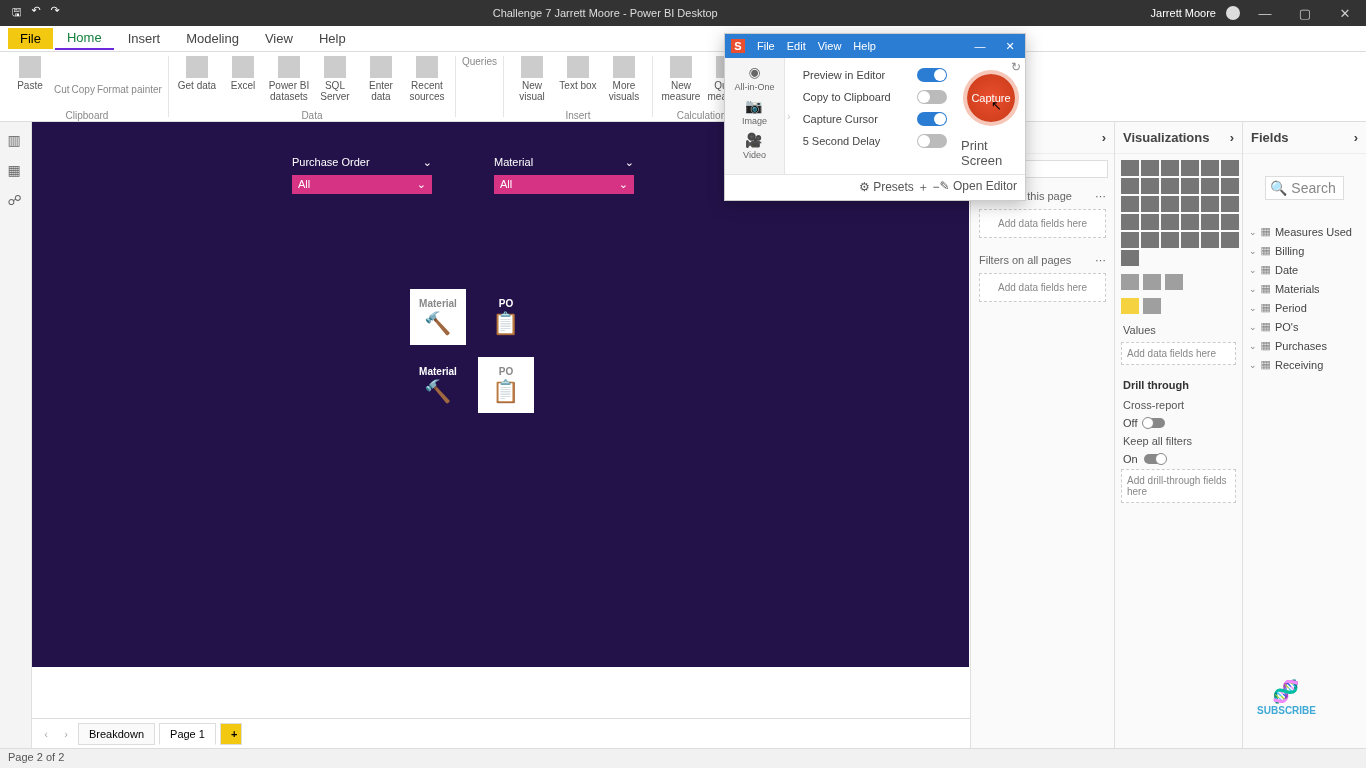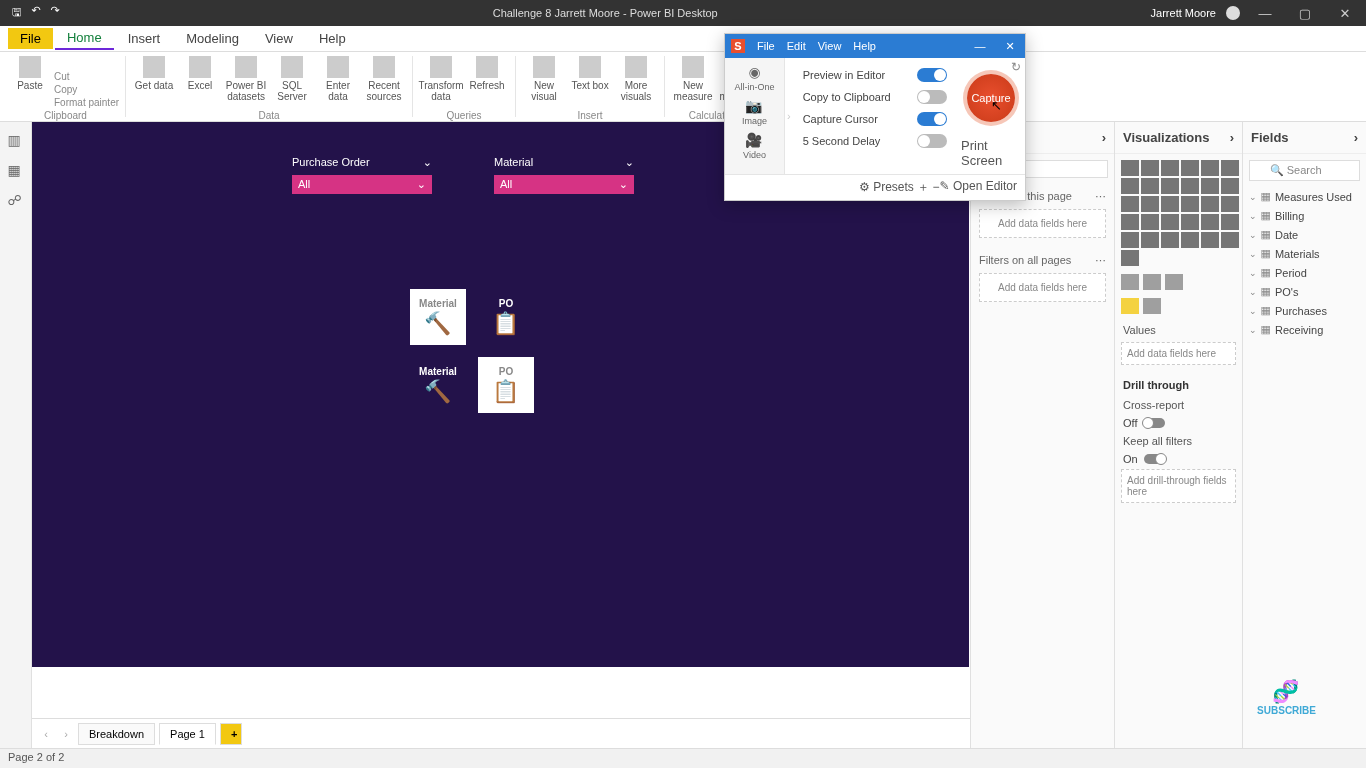--- a/index.html
+++ b/index.html
@@ -21,21 +21,21 @@
 
 
 .ribbon { height: 70px; background: #fff; border-bottom: 1px solid #ddd; display: flex; padding: 4px 6px; font-size: 10px; color: #555; }
 .ribgrp { display: flex; flex-direction: column; border-right: 1px solid #e5e5e5; padding: 0 6px; }
 .ribgrp .body { flex: 1; display: flex; align-items: center; gap: 2px; }
 .ribgrp .lbl { text-align: center; font-size: 10px; color: #888; }
 .rbtn { display: flex; flex-direction: column; align-items: center; justify-content: flex-start; width: 44px; height: 54px; gap: 2px; text-align: center; line-height: 1.1; }
 .rbtn .ico { width: 22px; height: 22px; background: #ccc; }
 .clip { display: flex; }
 .clipmain { width: 36px; text-align: center; }
-.clipside { display: flex; flex-direction: column; font-size: 10px; gap: 2px; padding-left: 4px; color: #888; margin-top: 12px; }
+.clipside { display: flex; flex-direction: row; font-size: 10px; gap: 2px; padding-left: 4px; color: #888; margin-top: 12px; }
 
 
 .workspace { position: absolute; top: 122px; left: 0; right: 0; bottom: 20px; display: flex; background: #fff; }
 .leftbar { width: 32px; background: #f4f4f4; border-right: 1px solid #e0e0e0; display: flex; flex-direction: column; align-items: center; gap: 14px; padding-top: 10px; }
 .leftbar span { width: 16px; height: 16px; color: #666; font-size: 14px; }
 
 .canvas-wrap { flex: 1; display: flex; flex-direction: column; min-width: 0; }
 .canvas { flex: 1; background: #fff; padding: 0; position: relative; overflow: hidden; }
 .report { width: 937px; height: 545px; background: #23124a; position: relative; }
 
@@ -66,21 +66,21 @@
 .view-row { display: flex; gap: 4px; padding: 2px 6px 6px; }
 .view-row span { background: #888; }
 .vsec { padding: 4px 8px; font-size: 11px; color: #555; }
 .vsec.h { font-weight: 600; color: #333; margin-top: 4px; }
 .vdrop { margin: 2px 6px 6px; border: 1px dashed #ccc; padding: 5px; font-size: 10px; color: #888; background: #fff; }
 .tog { display: flex; align-items: center; gap: 6px; padding: 2px 8px; font-size: 11px; }
 .sw { width: 22px; height: 10px; background: #888; border-radius: 5px; position: relative; }
 .sw::after { content: ""; position: absolute; width: 10px; height: 10px; background: #fff; border: 1px solid #888; border-radius: 50%; top: -1px; }
 .sw.off::after { left: -1px; } .sw.on::after { right: -1px; }
 .fields { width: 124px; }
-.fields .search { margin: 6px; border: 1px solid #ddd; padding: 3px 20px; color: #888; font-size: 11px; background: #fff; }
+.fields .search { margin: 22px; border: 1px solid #ddd; padding: 3px 4px; color: #888; font-size: 14px; background: #fff; }
 .fitem { display: flex; align-items: center; gap: 4px; padding: 3px 6px; font-size: 11px; }
 .fitem .chev { color: #888; font-size: 9px; }
 .fitem .ticon { color: #888; font-size: 11px; }
 
 
 .overlay { position: absolute; top: 33px; right: 340px; width: 302px; background: #fff; border: 1px solid #ccc; box-shadow: 0 4px 16px rgba(0,0,0,.25); z-index: 100; font-size: 11px; }
 .ov-title { height: 24px; background: #2b7cd3; color: #fff; display: flex; align-items: center; padding: 0 6px; gap: 12px; font-size: 11px; }
 .ov-title .sp { flex: 1; } .ov-title .obtn { width: 18px; text-align: center; }
 .ov-body { display: flex; }
 .ov-left { width: 60px; background: #f5f5f5; border-right: 1px solid #e5e5e5; display: flex; flex-direction: column; align-items: center; padding: 6px 0; gap: 6px; text-align: center; color: #666; font-size: 9px; }
@@ -105,21 +105,21 @@
 </style>
 </head>
 <body>
 
 <div class="titlebar">
   <div class="qat">
     <span>🖫</span>
     <span>↶</span>
     <span>↷</span>
   </div>
-  <div class="title">Challenge 8 Jarrett Moore - Power BI Desktop</div>
+  <div class="title">Challenge 7 Jarrett Moore - Power BI Desktop</div>
   <div class="right">
     <span>Jarrett Moore</span>
     <span class="avatar"></span>
     <span class="winbtn">—</span>
     <span class="winbtn">▢</span>
     <span class="winbtn">✕</span>
   </div>
 </div>
 
 <div class="ribtabs">
@@ -169,30 +169,20 @@
           <span>Enter data</span>
         </div>
       <div class="rbtn">
           <span class="ico"></span>
           <span>Recent sources</span>
         </div>
     </div>
     <div class="lbl">Data</div>
   </div>
   <div class="ribgrp">
-    <div class="body">
-      <div class="rbtn">
-          <span class="ico"></span>
-          <span>Transform data</span>
-        </div>
-      <div class="rbtn">
-          <span class="ico"></span>
-          <span>Refresh</span>
-        </div>
-    </div>
     <div class="lbl">Queries</div>
   </div>
   <div class="ribgrp">
     <div class="body">
       <div class="rbtn">
           <span class="ico"></span>
           <span>New visual</span>
         </div>
       <div class="rbtn">
           <span class="ico"></span>

